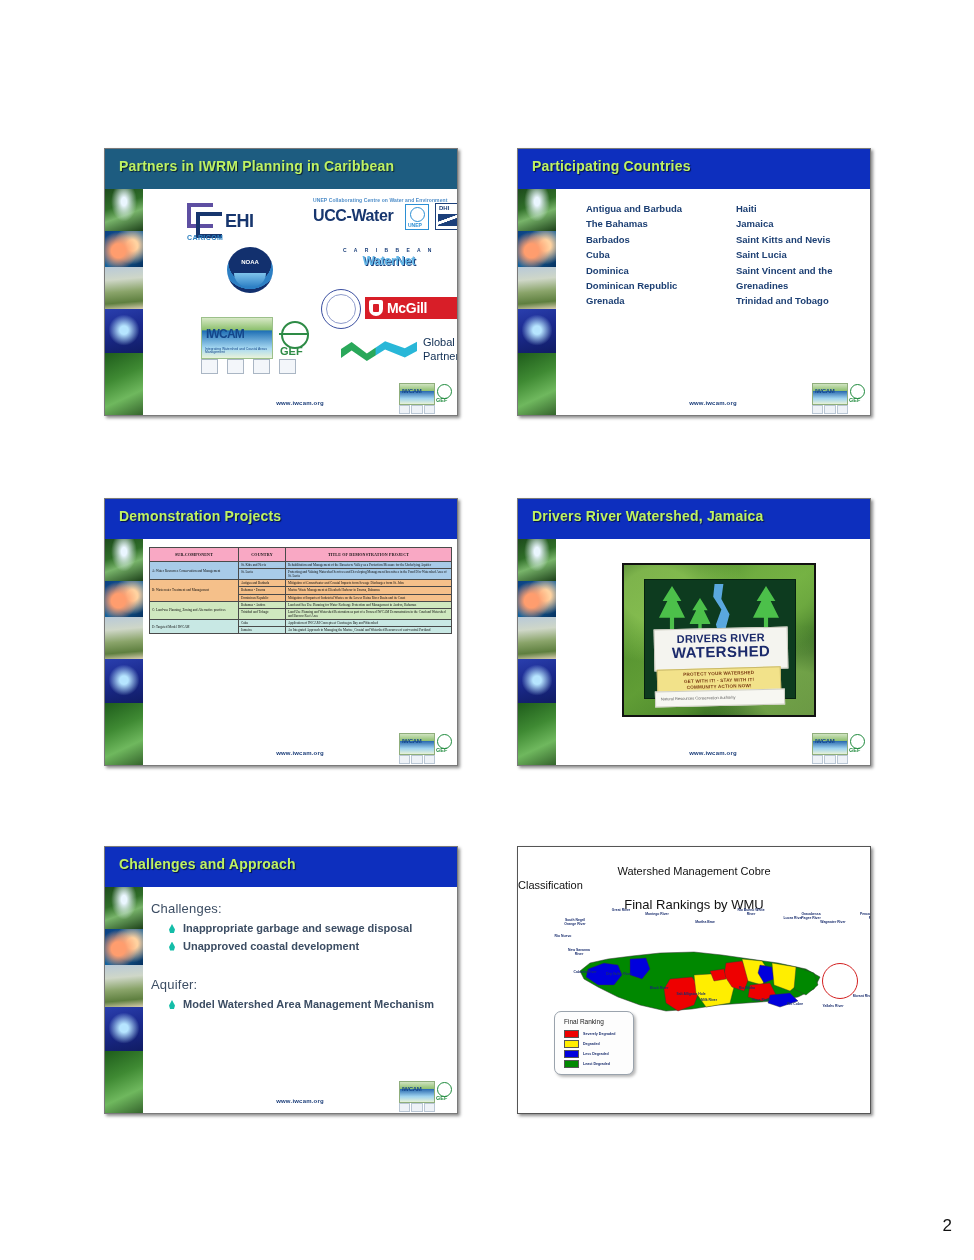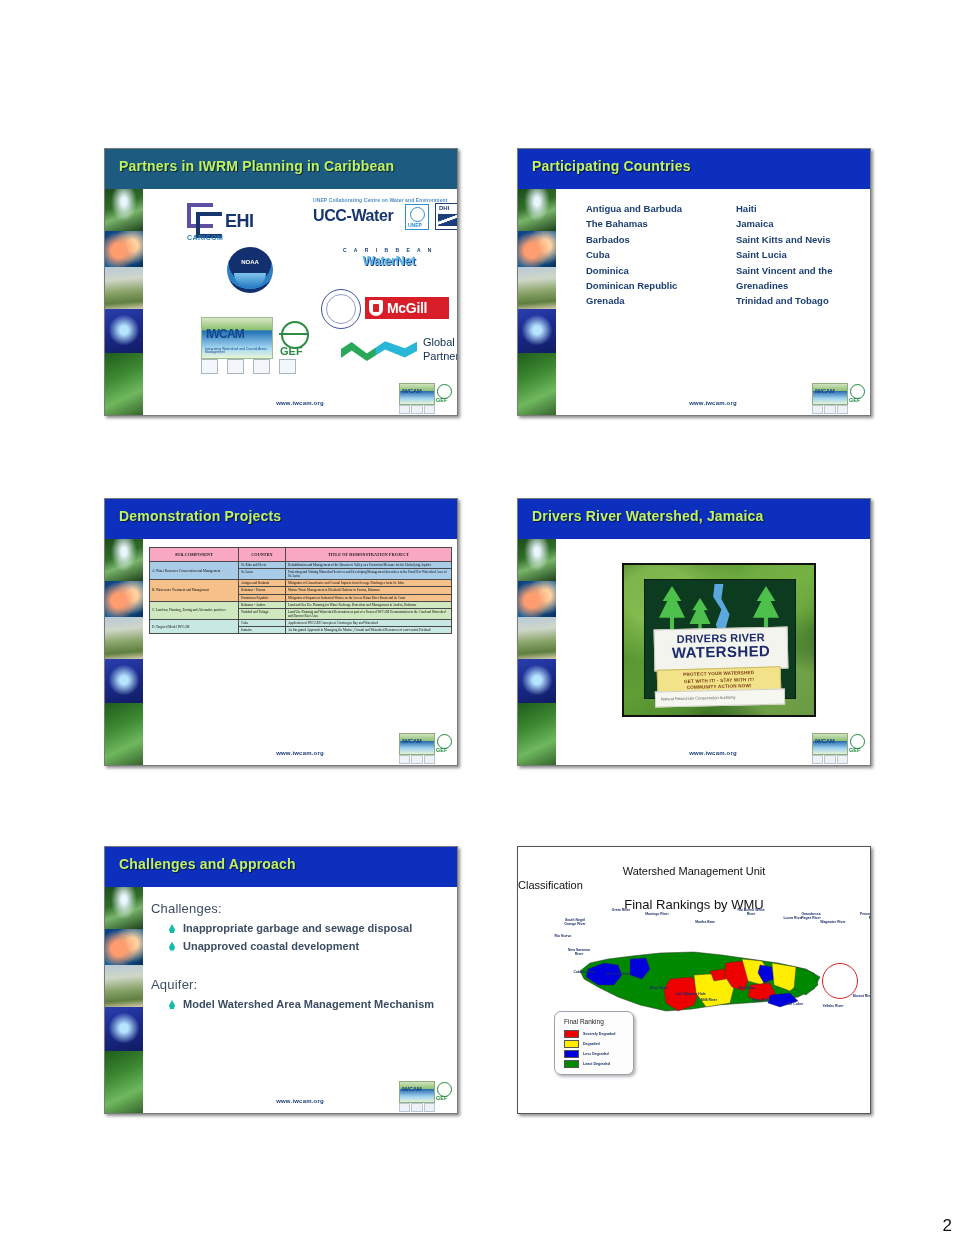--- a/index.html
+++ b/index.html
@@ -82,21 +82,21 @@
           background:linear-gradient(180deg,#7fc4ec,#2d7fc4);}
 
   .wnet{position:absolute;left:200px;top:58px;text-align:center;}
   .wnet .car{font-size:5px;color:#1b3f7a;font-weight:bold;letter-spacing:3px;}
   .wnet .wn{font-size:13px;font-weight:bold;color:#63b7e8;letter-spacing:-.5px;
             text-shadow:1px 1px 0 #1b3f7a;}
 
   .seal{position:absolute;left:178px;top:100px;width:38px;height:38px;border-radius:50%;
         border:1.4px solid #3b4fa0;background:#fff;}
   .seal i{position:absolute;left:4px;top:4px;right:4px;bottom:4px;border:1px solid #8f9ccb;border-radius:50%;}
-  .mcgill{position:absolute;left:222px;top:108px;width:84px;height:22px;background:#d81e28;}
+  .mcgill{position:absolute;left:222px;top:108px;width:94px;height:22px;background:#d81e28;}
   .mcgill .sh{position:absolute;left:4px;top:3px;width:14px;height:16px;background:#fff;border-radius:2px 2px 7px 7px;}
   .mcgill .sh::after{content:"";position:absolute;left:4px;top:4px;width:6px;height:8px;background:#d81e28;border-radius:1px;}
   .mcgill b{position:absolute;left:22px;top:3px;font-size:14px;color:#fff;font-weight:bold;letter-spacing:-.3px;}
 
   .iwcam{position:absolute;left:58px;top:128px;width:70px;height:40px;border:1px solid #9cc08a;
          background:linear-gradient(180deg,#d7e8c6 0%,#8cc06d 30%,#1e6fb5 32%,#a7d9f2 76%,#e9f3da 100%);}
   .iwcam b{position:absolute;left:4px;top:9px;font-size:12px;color:#14468a;font-weight:bold;letter-spacing:-.8px;}
   .iwcam s{position:absolute;left:3px;bottom:3px;font-size:3.4px;color:#14468a;text-decoration:none;line-height:1.1;}
   .gef1{position:absolute;left:134px;top:132px;width:34px;height:36px;}
   .gef1 i{position:absolute;left:4px;top:0;width:24px;height:24px;border:2px solid #2e8b46;border-radius:50%;}
@@ -487,21 +487,21 @@
       <div class="row">
           <u></u>
           <u></u>
           <u></u>
         </div>
     </div>
   </div>
 </div>
 
 <div class="slide s6 plain">
-  <div class="map-t1">Watershed Management Unit</div>
+  <div class="map-t1">Watershed Management Cobre</div>
   <div class="map-t2">Classification</div>
   <div class="map-t3">Final Rankings by WMU</div>
 
   <div class="isle">
     <svg viewBox="0 0 256 82" width="256" height="82">
       <path d="M6,32 L16,24 L34,20 L58,17 L86,14 L120,13 L148,16 L176,20 L204,24 L232,30 L246,38 L240,50 L224,58 L200,62 L172,64 L144,66 L118,70 L92,72 L66,66 L44,58 L24,48 L10,40 Z" fill="#008800" stroke="#333" stroke-width=".5"></path>
       <path d="M14,30 L30,24 L44,26 L48,36 L40,46 L24,46 L12,38 Z" fill="#0000dd" stroke="#333" stroke-width=".4"></path>
       <path d="M56,20 L72,19 L76,30 L68,40 L56,36 Z" fill="#0000dd" stroke="#333" stroke-width=".4"></path>
       <path d="M96,40 L118,38 L126,50 L120,66 L104,72 L92,64 L90,50 Z" fill="#ee0000" stroke="#333" stroke-width=".4"></path>
       <path d="M120,36 L152,34 L160,48 L156,64 L132,68 L122,54 Z" fill="#ffee00" stroke="#333" stroke-width=".4"></path>

